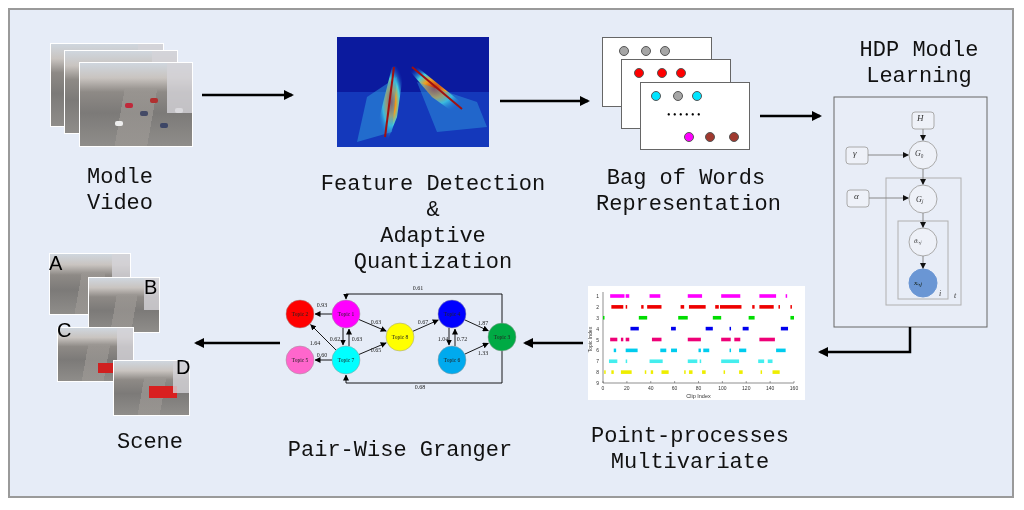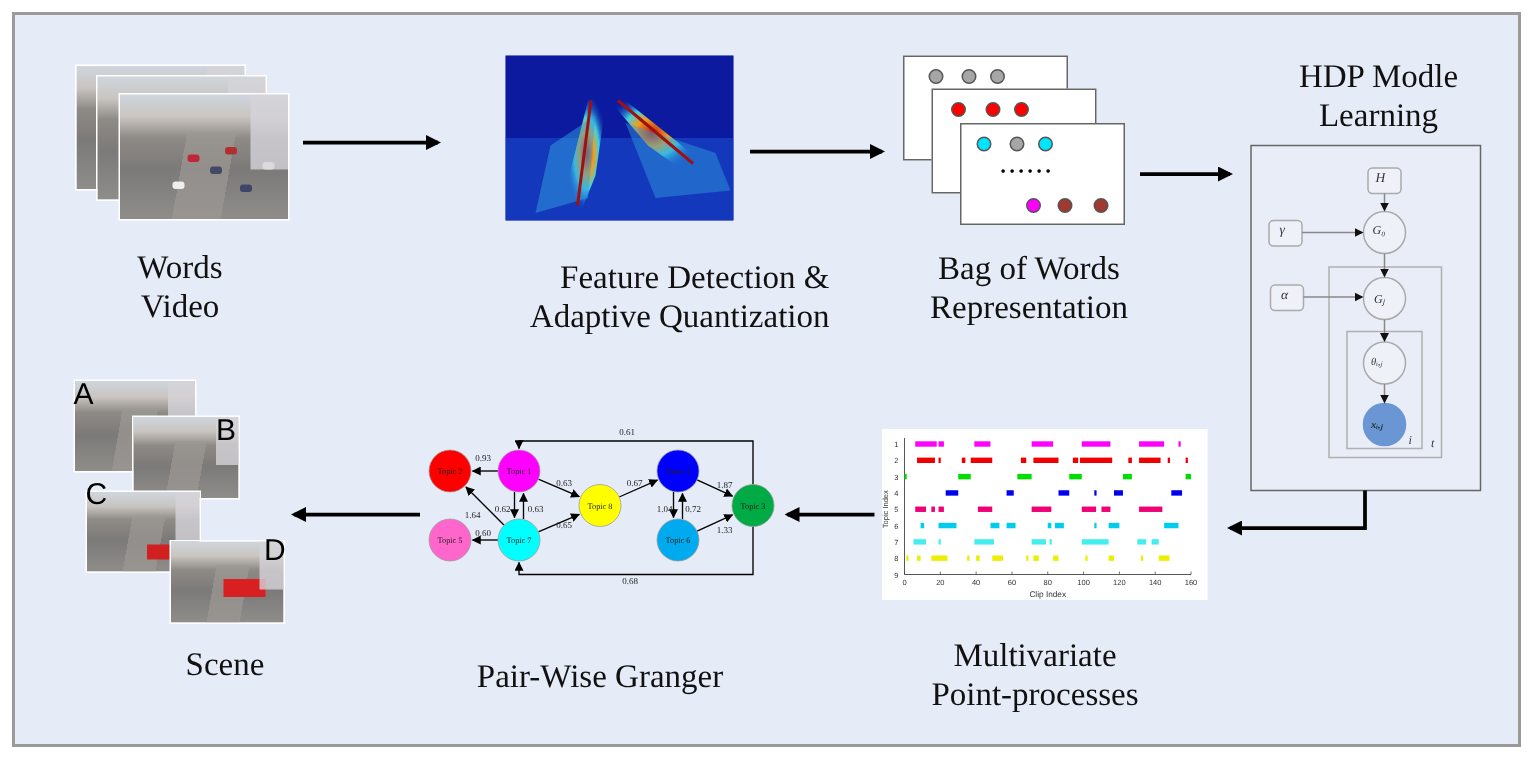--- a/index.html
+++ b/index.html
@@ -1,19 +1,19 @@
 <!DOCTYPE html>
 <html><head>
 <meta charset="utf-8">
 <style>
   html,body{margin:0;padding:0;background:#ffffff;}
   body{width:1024px;height:510px;position:relative;overflow:hidden;font-family:"Liberation Serif",serif;}
   #frame{position:absolute;left:8px;top:8px;width:1006px;height:490px;background:#e6ecf7;border:2px solid #9a9a9a;box-sizing:border-box;}
   .lbl{position:absolute;text-align:center;color:#111;font-size:22px;line-height:26px;font-family:"Liberation Serif",serif;}
-  .lbl span{display:block;}
+  .lbl span{display:block;font-family:Liberation Mono, monospace;}
   .photo{position:absolute;border:1px solid #ffffff;box-sizing:border-box;overflow:hidden;}
   .street{background:
       linear-gradient(180deg,#cfd6de 0%,#c9c4c0 18%,#8e8a86 35%,#7c7a78 60%,#8f8d8a 100%);}
   .street::before{content:"";position:absolute;left:30%;top:30%;width:40%;height:70%;background:linear-gradient(100deg,transparent 0 20%,#9c9894 20% 80%,transparent 80%);opacity:.7;}
   .street::after{content:"";position:absolute;right:0;top:0;width:22%;height:60%;background:#d5d3d8;opacity:.8;}
   .car{position:absolute;width:8px;height:5px;border-radius:2px;}
   .heat{position:absolute;left:337px;top:37px;width:152px;height:110px;background:#0a1aa8;overflow:hidden;}
   .svgabs{position:absolute;left:0;top:0;}
   .card{position:absolute;background:#fff;border:1px solid #666;box-sizing:border-box;}
   .dot{position:absolute;width:10px;height:10px;border-radius:50%;border:1px solid #555;box-sizing:border-box;}
@@ -31,21 +31,21 @@
   <div class="photo street" style="left:79px;top:62px;width:114px;height:85px;">
     <div class="car" style="left:45px;top:40px;background:#c0283a"></div>
     <div class="car" style="left:60px;top:48px;background:#444a66"></div>
     <div class="car" style="left:35px;top:58px;background:#eee"></div>
     <div class="car" style="left:80px;top:60px;background:#3d4666"></div>
     <div class="car" style="left:70px;top:35px;background:#b03030"></div>
     <div class="car" style="left:95px;top:45px;background:#eee"></div>
   </div>
 </div>
 <div class="lbl" style="left:70px;top:165px;width:100px;">
-  <span>Words</span>
+  <span>Modle</span>
   <span>Video</span>
 </div>
 
 <div class="heat">
   <svg width="152" height="110">
     <defs>
       <radialGradient id="hg1" cx="50%" cy="50%" r="50%">
           <stop offset="0" stop-color="#c02010"></stop>
           <stop offset=".35" stop-color="#f0a020"></stop>
           <stop offset=".6" stop-color="#40d0e0"></stop>
@@ -55,21 +55,21 @@
     <rect width="152" height="110" fill="#0b1a9e"></rect>
     <rect y="55" width="152" height="55" fill="#1a4ccf" opacity=".6"></rect>
     <polygon points="55,30 68,25 60,80 50,105 40,90" fill="url(#hg1)"></polygon>
     <polygon points="65,25 80,30 130,70 120,78 95,60" fill="url(#hg1)"></polygon>
     <polygon points="30,60 60,40 55,95 20,105" fill="#30a0e0" opacity=".5"></polygon>
     <polygon points="80,45 140,65 150,90 100,95" fill="#30a0e0" opacity=".45"></polygon>
     <line x1="57" y1="30" x2="48" y2="100" stroke="#a01010" stroke-width="2"></line>
     <line x1="75" y1="30" x2="125" y2="72" stroke="#a01010" stroke-width="2"></line>
   </svg>
 </div>
-<div class="lbl" style="left:313px;top:172px;width:240px;text-align:right;">
+<div class="lbl" style="left:313px;top:172px;width:240px;">
   <span>Feature Detection &amp;</span>
   <span>Adaptive Quantization</span>
 </div>
 
 <div class="card" style="left:602px;top:37px;width:110px;height:70px;">
   <div class="dot" style="left: 16px; top: 8px; background: rgb(166, 166, 166);"></div>
   <div class="dot" style="left: 38px; top: 8px; background: rgb(166, 166, 166);"></div>
   <div class="dot" style="left: 57px; top: 8px; background: rgb(166, 166, 166);"></div>
 </div>
 <div class="card" style="left:621px;top:59px;width:110px;height:70px;">
@@ -235,22 +235,22 @@
     <rect x="661.49375" y="370.325" width="7.162500000000023" height="3.6" fill="#eeee00"></rect>
     <rect x="684.175" y="370.325" width="1.5" height="3.6" fill="#eeee00"></rect>
     <rect x="688.95" y="370.325" width="3.5812499999999545" height="3.6" fill="#eeee00"></rect>
     <rect x="702.08125" y="370.325" width="3.581250000000068" height="3.6" fill="#eeee00"></rect>
     <rect x="723.56875" y="370.325" width="1.5" height="3.6" fill="#eeee00"></rect>
     <rect x="739.0875" y="370.325" width="3.581250000000068" height="3.6" fill="#eeee00"></rect>
     <rect x="760.575" y="370.325" width="1.5" height="3.6" fill="#eeee00"></rect>
     <rect x="772.5125" y="370.325" width="7.162499999999909" height="3.6" fill="#eeee00"></rect>
   </svg>
 <div class="lbl" style="left:590px;top:424px;width:200px;">
+  <span>Point-processes</span>
   <span>Multivariate</span>
-  <span>Point-processes</span>
 </div>
 
 <svg class="svgabs" width="1024" height="510" id="gg-svg" style="pointer-events:none">
     <defs>
       <marker id="ga" markerWidth="6" markerHeight="6" refX="5.5" refY="3" orient="auto" markerUnits="userSpaceOnUse">
         <path d="M0,0 L6,3 L0,6 z" fill="#000"></path>
       </marker>
     </defs>
     <line x1="332" y1="314" x2="315" y2="314" stroke="#000" stroke-width="0.9" marker-end="url(#ga)"></line>
     <text x="322" y="307" font-size="6" text-anchor="middle" fill="#222" font-family="Liberation Serif, serif">0.93</text>

